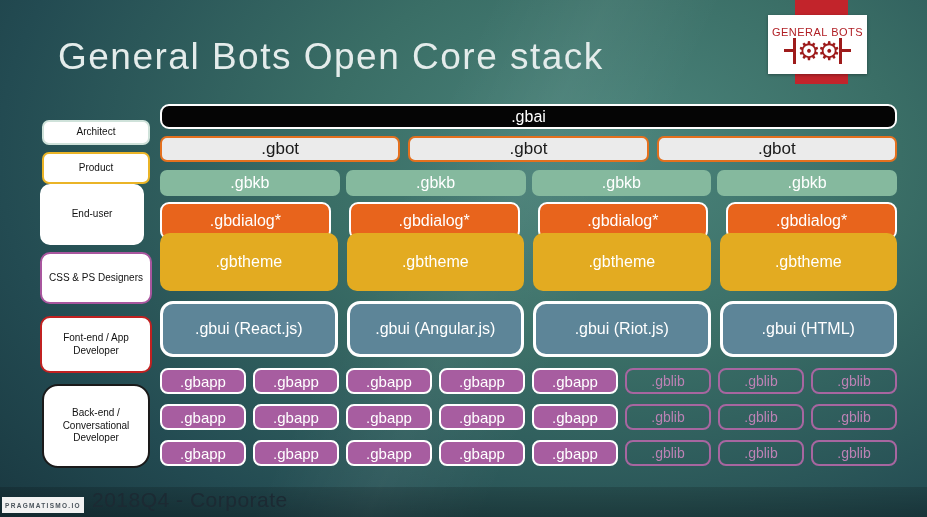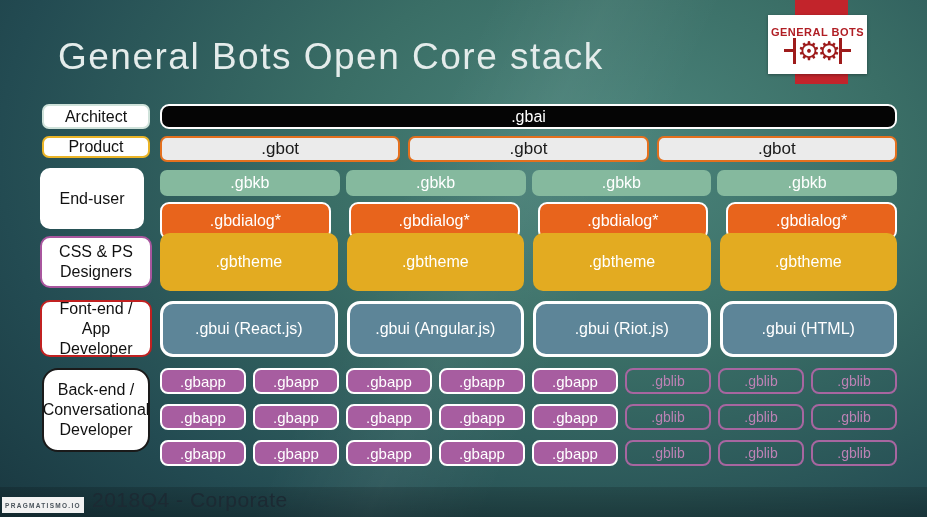--- a/index.html
+++ b/index.html
@@ -15,33 +15,33 @@
     position:absolute;left:58px;top:36px;width:640px;
     font-size:37px;font-weight:400;letter-spacing:1.5px;color:#e4eceb;
   }
   
   .logo-band{position:absolute;left:795px;top:0;width:53px;height:84px;background:#c2242b;}
   .logo-card{
     position:absolute;left:768px;top:15px;width:99px;height:59px;background:#ffffff;
     box-shadow:0 1px 3px rgba(0,0,0,0.35);
     display:flex;flex-direction:column;align-items:center;justify-content:center;
   }
-  .logo-brand{font-size:11px;font-weight:bold;letter-spacing:0.5px;color:#b01e24;margin-bottom:0;white-space:nowrap;}
+  .logo-brand{font-size:11px;font-weight:normal;letter-spacing:0.5px;color:#b01e24;margin-bottom:0;white-space:nowrap;}
   .logo-gears{display:flex;align-items:center;justify-content:center;}
   .gear-stub{width:9px;height:3px;background:#9e1b1b;}
   .gear-bar{width:3px;height:26px;background:#9e1b1b;}
   .gear-glyphs{font-size:26px;line-height:26px;color:#9e1b1b;letter-spacing:-3px;margin:0 1px;font-family:"DejaVu Sans",sans-serif;}
   
   .lbl{
     position:absolute;left:42px;width:108px;background:#ffffff;color:#111;
     display:flex;align-items:center;justify-content:center;text-align:center;
-    font-size:16px;line-height:1.25;border-radius:7px;box-sizing:border-box;padding:2px 6px;
+    font-size:10px;line-height:1.25;border-radius:7px;box-sizing:border-box;padding:2px 6px;margin-top:16px;
   }
   .lbl-architect{top:104px;height:25px;border:2px solid #cfe2da;}
-  .lbl-product{top:136px;height:22px;border:2px solid #eab427;}
+  .lbl-product{top:136px;height:32px;border:2px solid #eab427;}
   .lbl-enduser{top:168px;height:61px;left:40px;width:104px;border:2px solid #ffffff;border-radius:10px;}
   .lbl-css{top:236px;height:52px;left:40px;width:112px;border:2px solid #a8569e;border-radius:10px;}
   .lbl-frontend{top:300px;height:57px;left:40px;width:112px;border:2px solid #c12121;border-radius:10px;}
   .lbl-backend{top:368px;height:84px;border:2px solid #1a1a1a;border-radius:16px;}
   
   .row{position:absolute;left:160px;width:737px;display:flex;justify-content:center;}
   .row > div{flex:1;display:flex;align-items:center;justify-content:center;box-sizing:border-box;white-space:nowrap;}
   .row-gbai{top:104px;height:25px;}
   .row-gbot{top:136px;height:26px;gap:8px;}
   .row-gbkb{top:170px;height:26px;gap:6px;}

